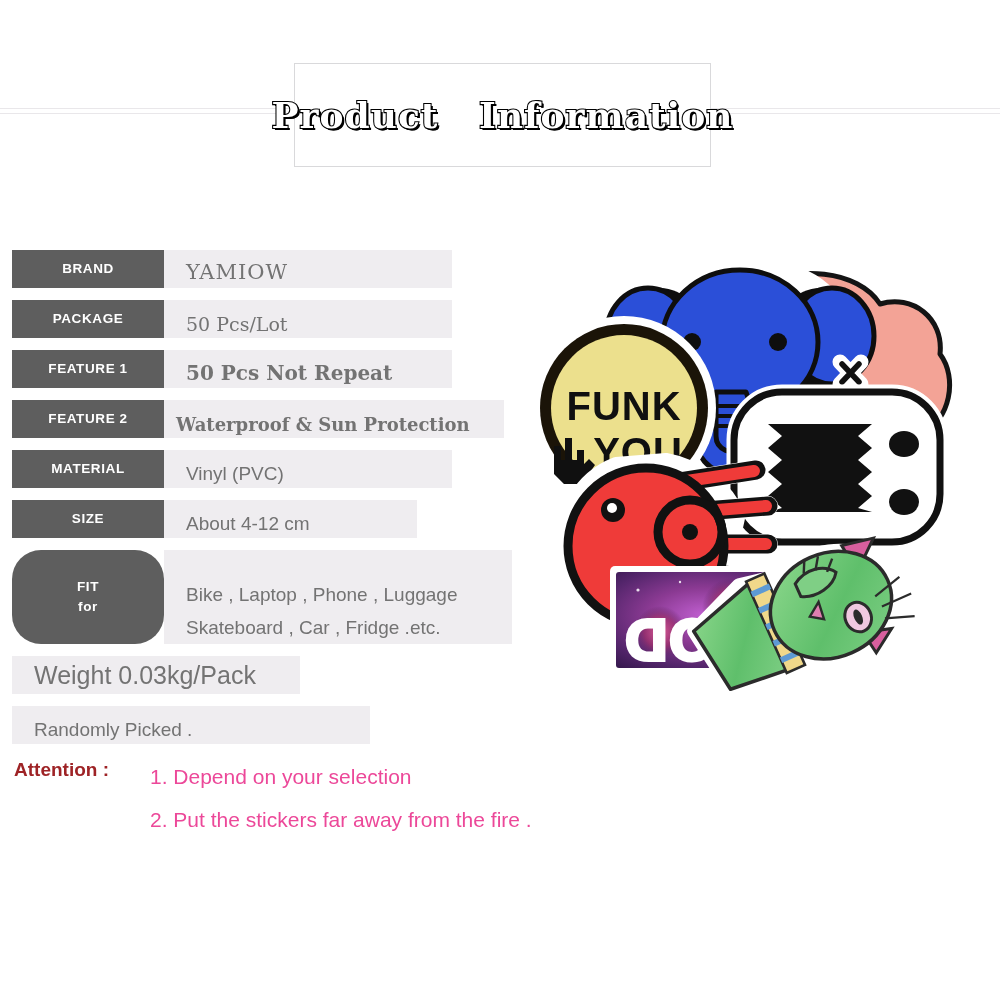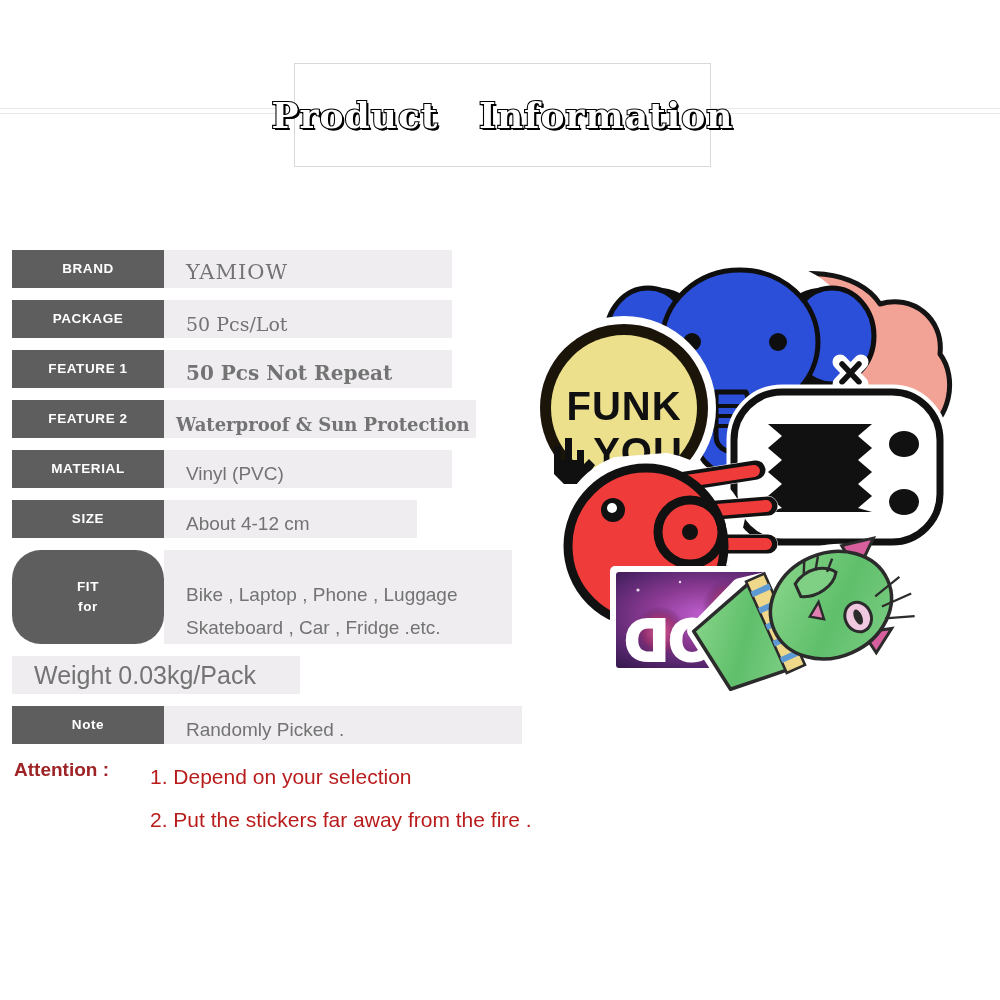--- a/index.html
+++ b/index.html
@@ -99,21 +99,21 @@
     line-height: 1.5;
     box-sizing: border-box;
     min-height: 38px;
   }
   .spec-value .line { white-space: nowrap; }
 
   
   .row-brand   .spec-value { width: 288px; font-family: "DejaVu Serif", "Liberation Serif", serif; font-size: 21px; letter-spacing: 1px; }
   .row-package .spec-value { width: 288px; font-family: "DejaVu Serif", "Liberation Serif", serif; font-size: 19px; }
   .row-f1      .spec-value { width: 288px; font-family: "DejaVu Serif", "Liberation Serif", serif; font-weight: bold; font-size: 20px; }
-  .row-f2      .spec-value { width: 312px; font-family: "DejaVu Serif", "Liberation Serif", serif; font-weight: bold; font-size: 18px; padding-left: 12px; }
+  .row-f2      .spec-value { width: 340px; font-family: "DejaVu Serif", "Liberation Serif", serif; font-weight: bold; font-size: 18px; padding-left: 12px; }
   .row-material .spec-value { width: 288px; font-size: 19px; }
   .row-size    .spec-value { width: 253px; font-size: 19px; }
   .row-fit     .spec-label { min-height: 94px; border-radius: 29px; }
   .row-fit     .spec-value { width: 348px; min-height: 94px; font-size: 19px; line-height: 1.7; }
   .row-weight  .spec-value { width: 288px; font-size: 25px; }
   .row-note    .spec-value { width: 358px; font-size: 19px; }
 
   
   .attention {
     position: absolute;
@@ -126,21 +126,21 @@
     left: 0;
     top: 4px;
     color: #9e2326;
     font-weight: bold;
     font-size: 19px;
     white-space: pre;
   }
   .attention-lines {
     margin-left: 136px;
     font-size: 21px;
-    color: #b91c1c;
+    color: #ec4899;
     line-height: 2.05;
   }
   .attention-lines div { white-space: nowrap; }
 
   
   .collage {
     position: absolute;
     left: 520px;
     top: 260px;
     width: 450px;
@@ -224,23 +224,20 @@
     </div>
   </div>
 
   <div class="spec-row row-weight">
     <div class="spec-value">
       <span class="line">Weight 0.03kg/Pack</span>
     </div>
   </div>
 
   <div class="spec-row row-note">
-    <div class="spec-label">
-      <span>Note</span>
-    </div>
     <div class="spec-value">
       <span class="line">Randomly Picked .</span>
     </div>
   </div>
 
 </div>
 
 <div class="attention">
   <div class="attention-label">Attention :</div>
   <div class="attention-lines">

